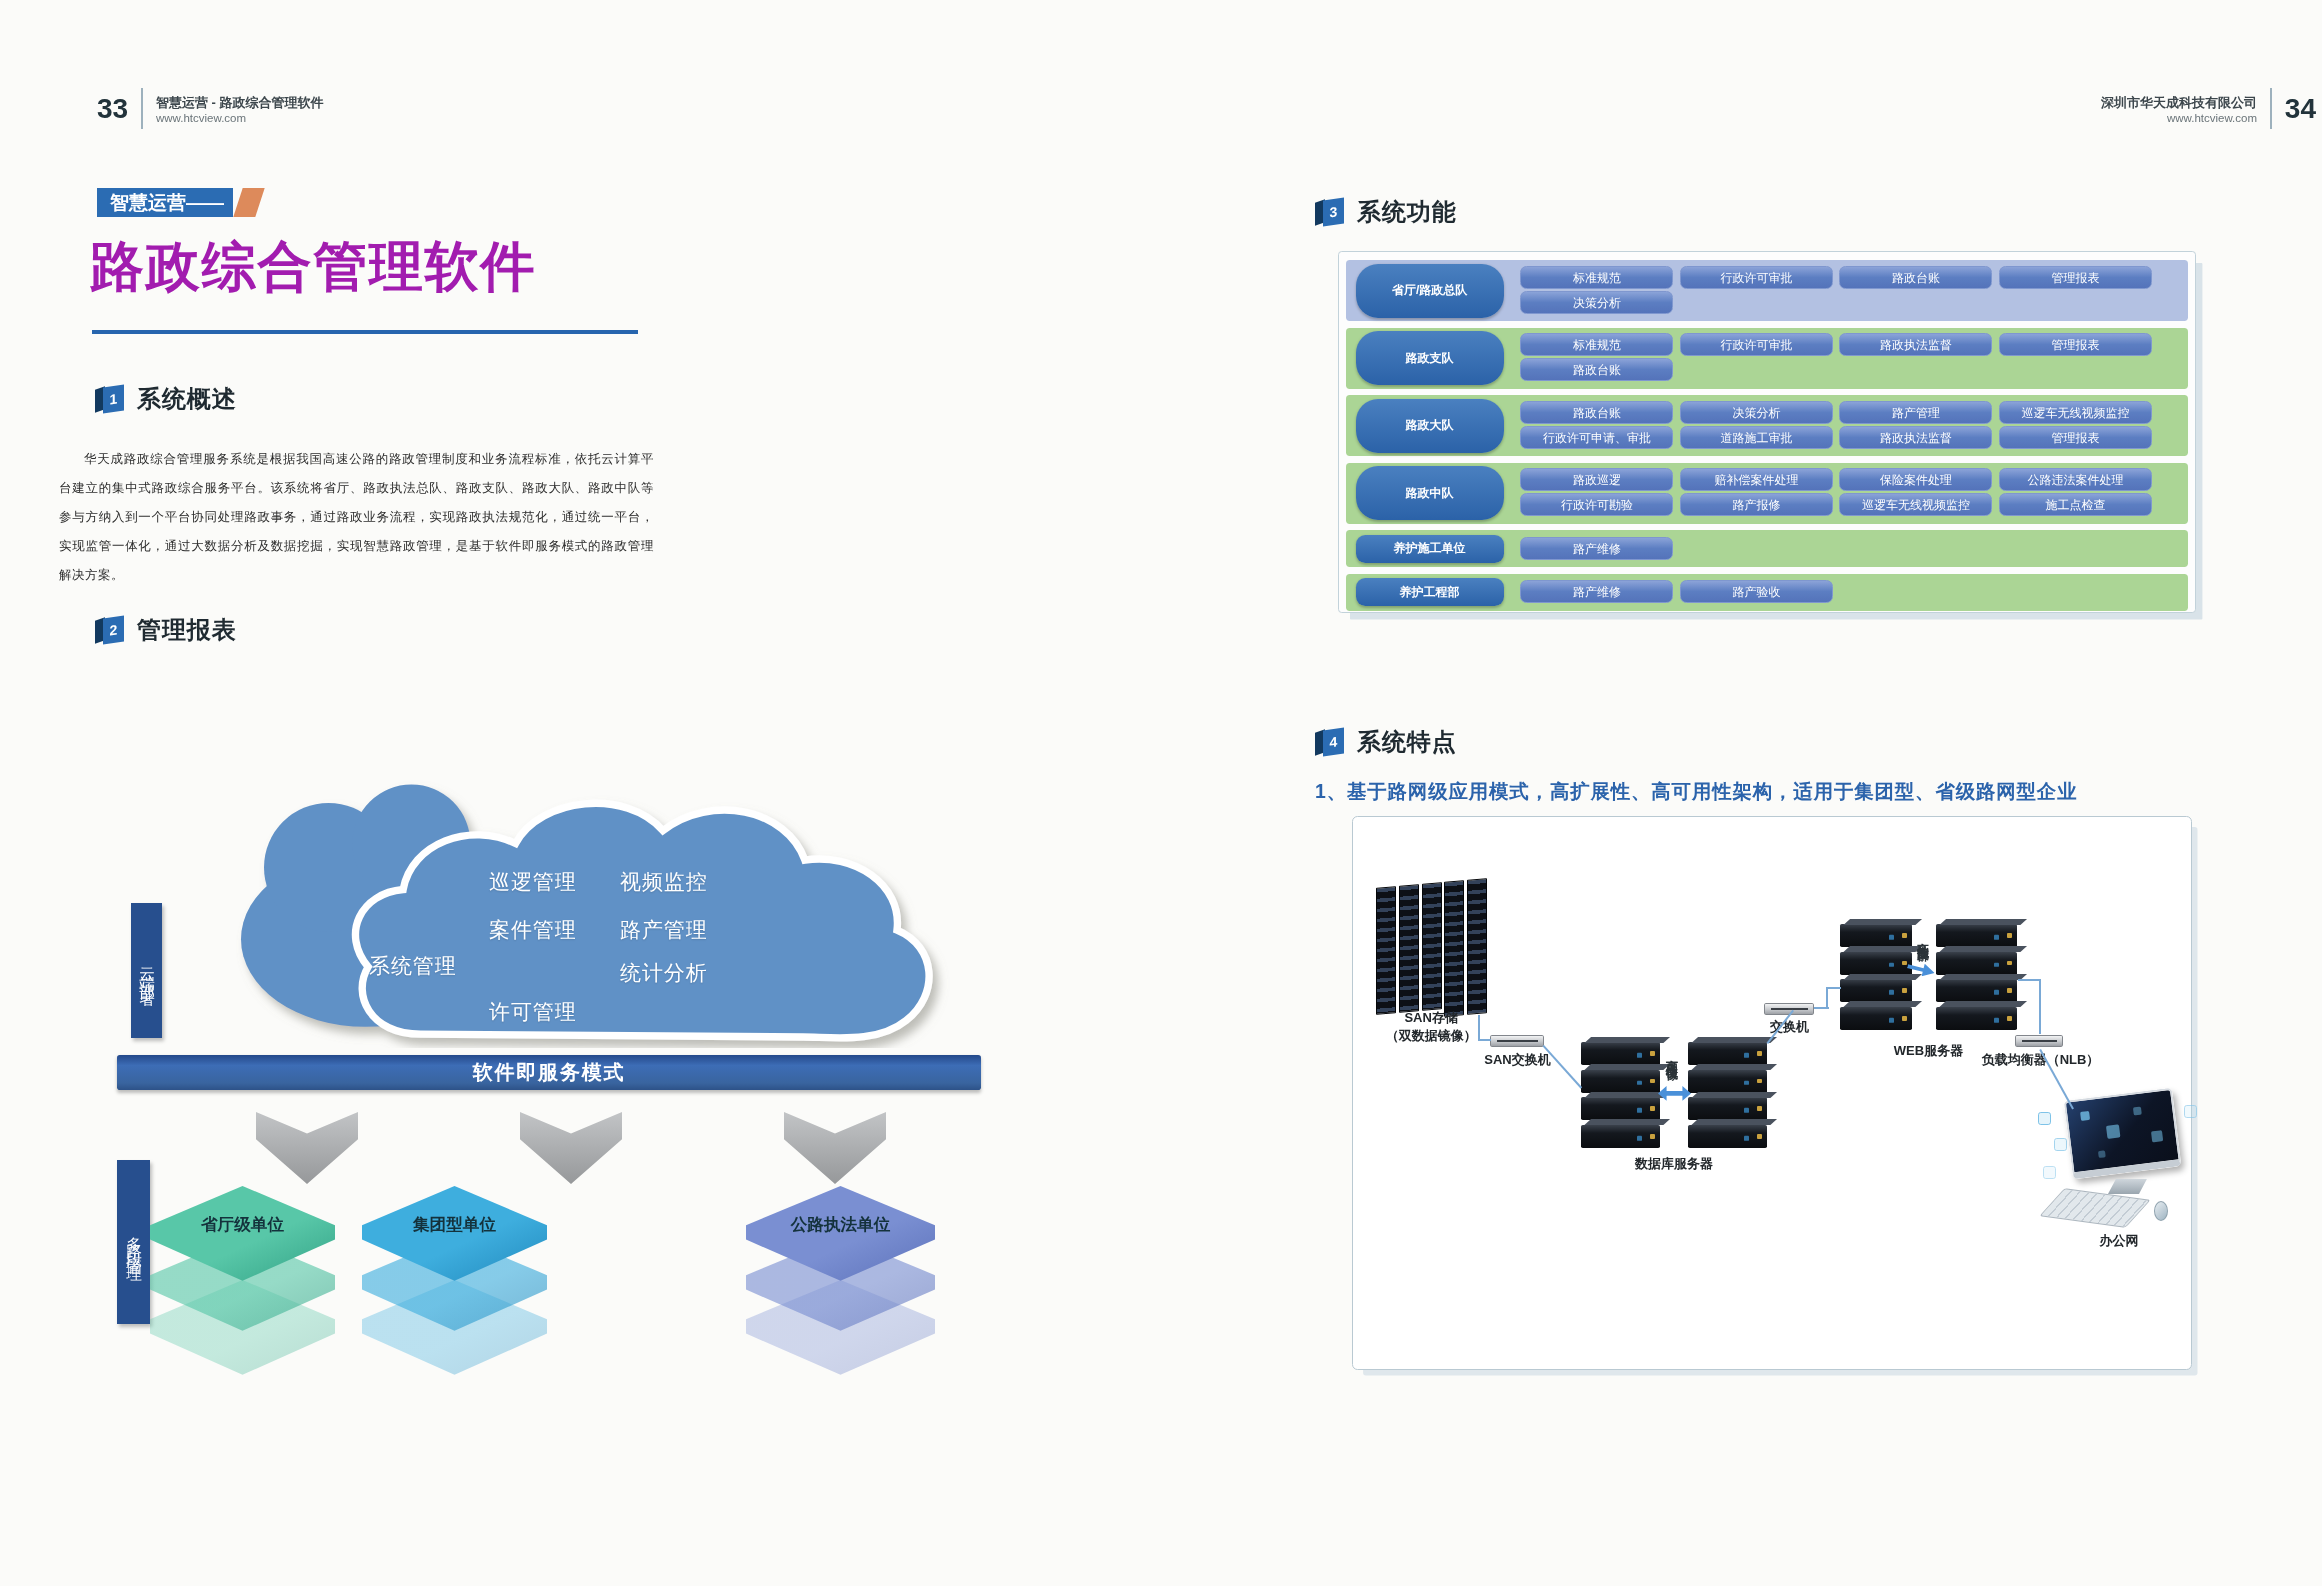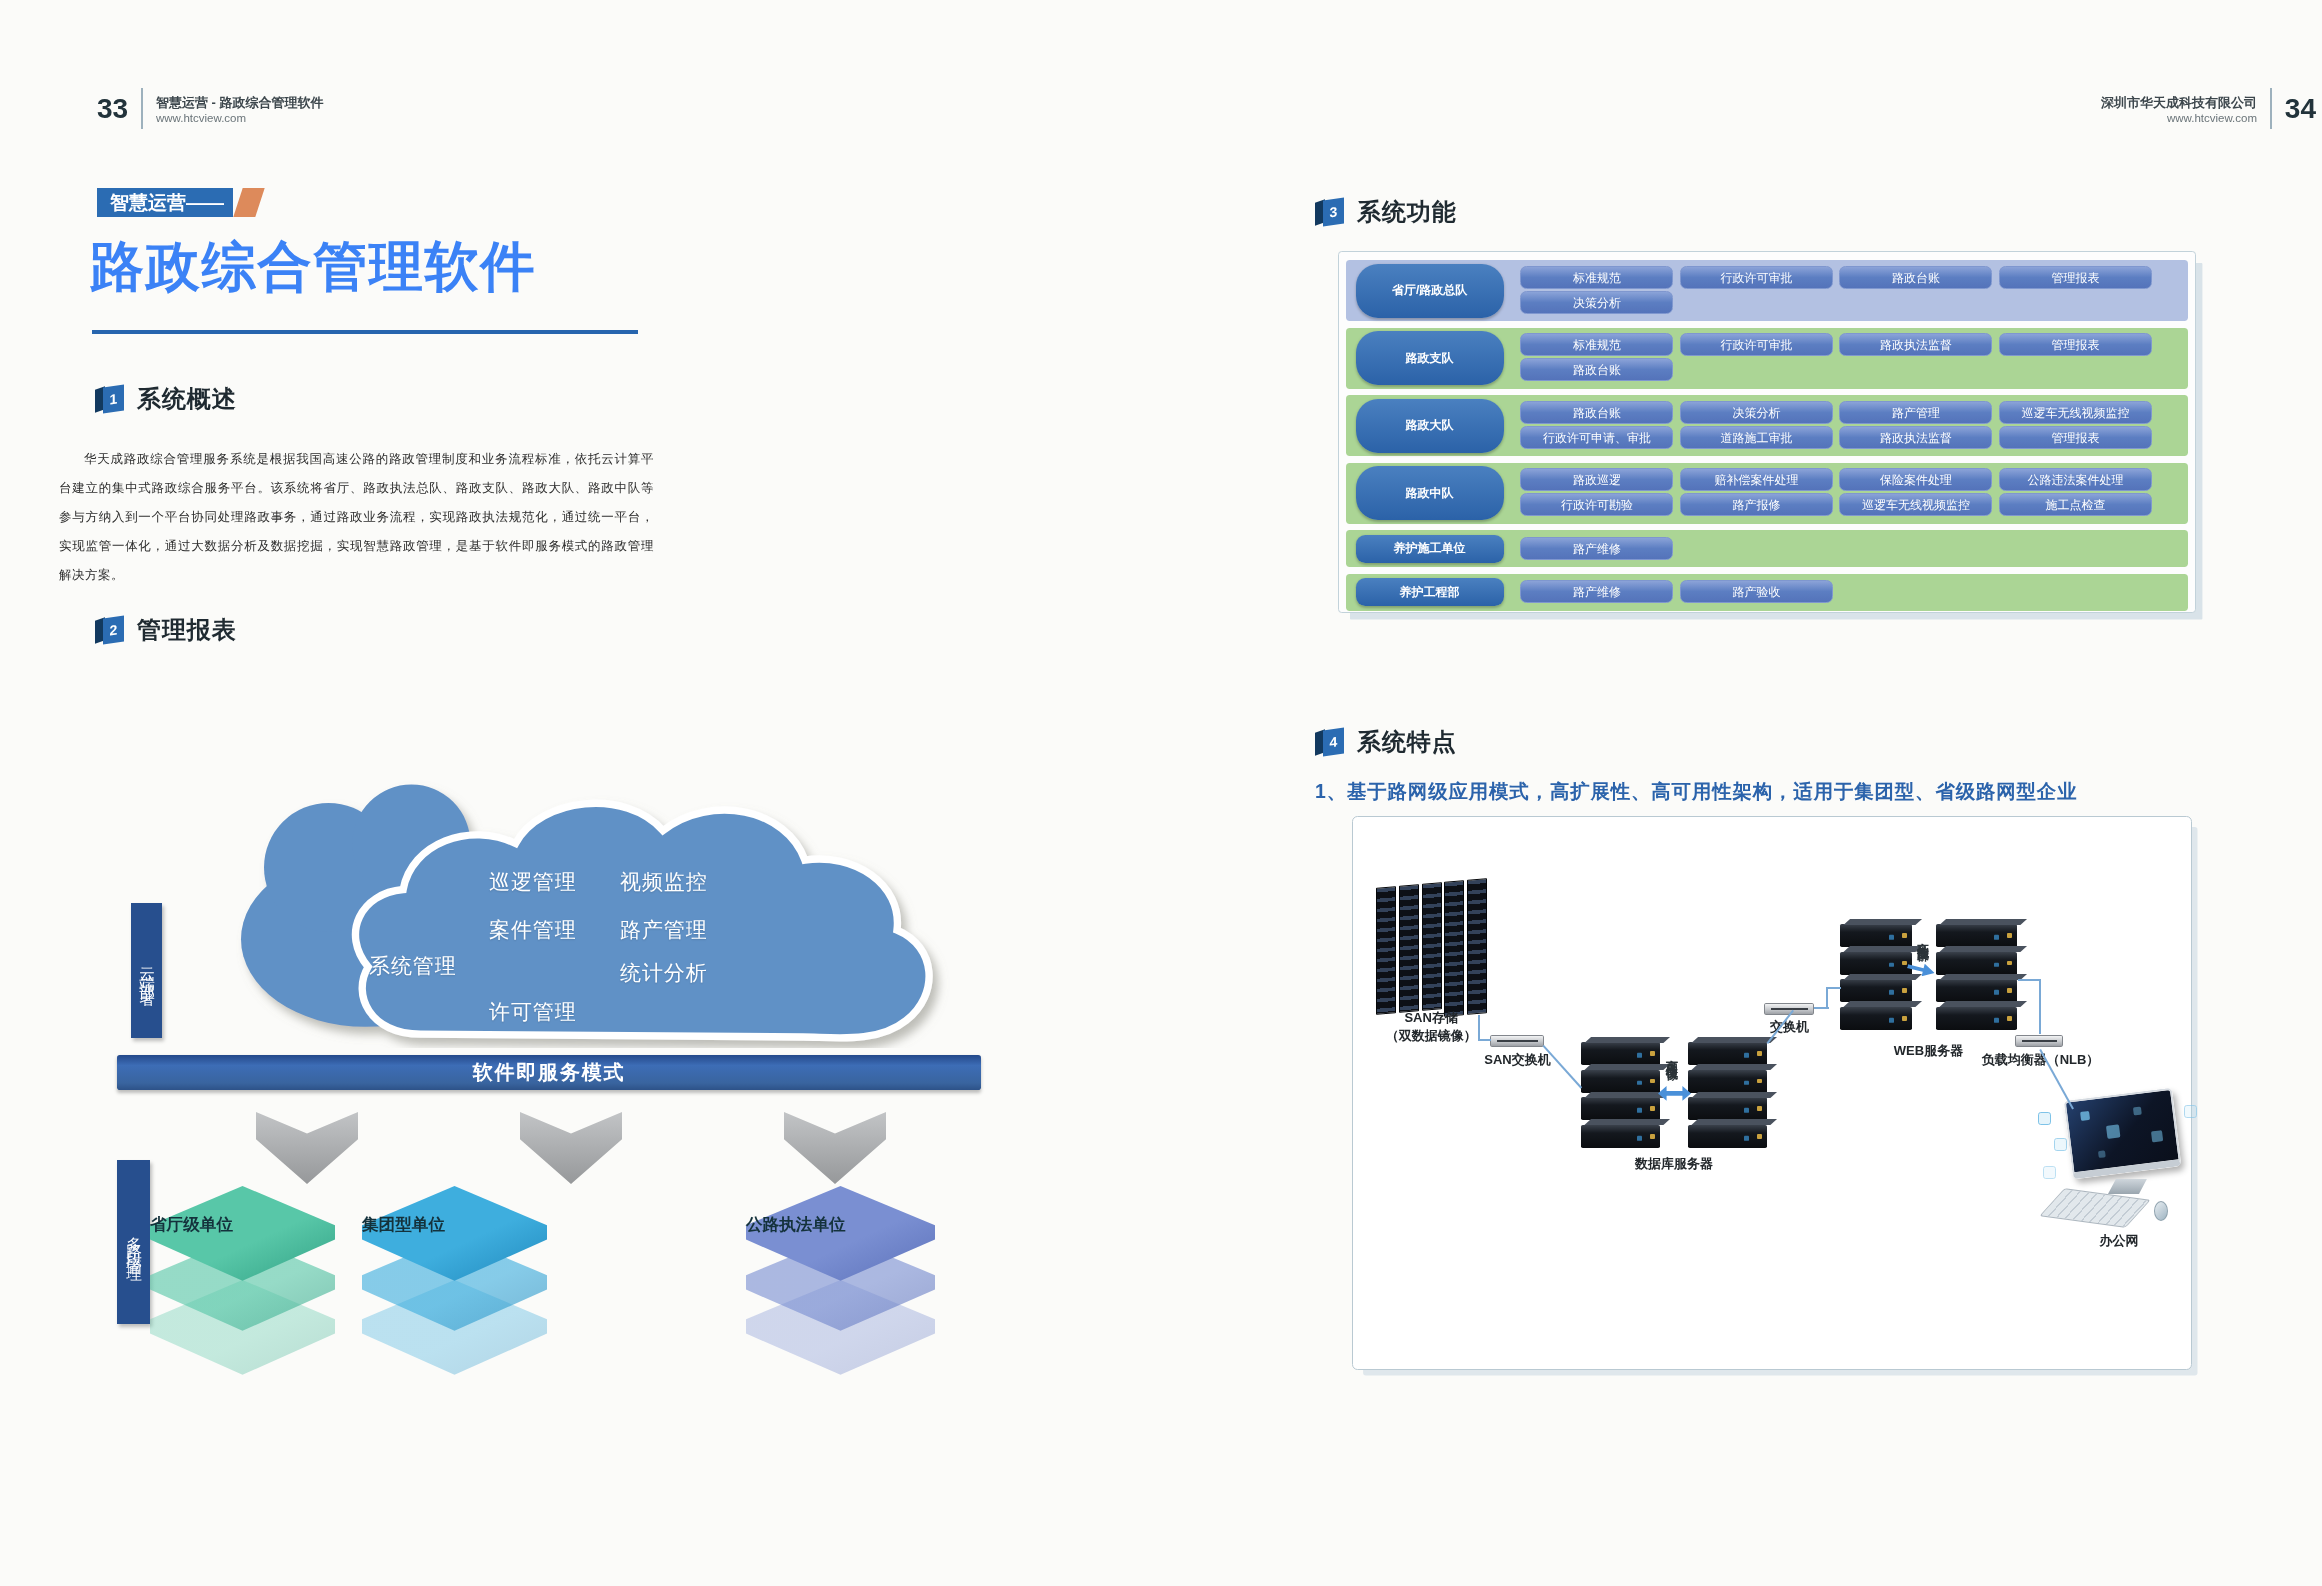--- a/index.html
+++ b/index.html
@@ -12,21 +12,21 @@
   .hdr-div { width:1.8px; height:41px; background:#9db1bd; }
   .hdr-lines { display:flex; flex-direction:column; justify-content:center; }
   .hdr-t1 { font-size:13px; color:#3c464c; font-weight:bold; }
   .hdr-t2 { font-size:11.5px; color:#6a7479; }
   .hdr-right .hdr-lines { text-align:right; }
 
   
   .badge { left:97px; top:188px; height:29px; display:flex; align-items:stretch; }
   .badge-blue { background:#2b6cb3; color:#fff; font-size:19px; font-weight:bold; display:flex; align-items:center; padding:0 9.2px 0 13px; }
   .badge-orange { width:22px; background:#dd8a5b; transform:skewX(-18deg); margin-left:4.6px; }
-  .main-title { left:90px; top:231px; font-size:54px; font-weight:bold; color:#3b82f6; letter-spacing:1.8px; }
+  .main-title { left:90px; top:231px; font-size:54px; font-weight:bold; color:#a21caf; letter-spacing:1.8px; }
   .title-rule { left:92px; top:330px; width:546px; height:3.7px; background:#2765ae; }
 
   
   .sec-head { display:flex; align-items:center; gap:12px; }
   .sec-icon { position:relative; width:30px; height:32px; flex:0 0 30px; }
   .sec-fold { position:absolute; left:0; top:4.6px; width:10px; height:23px; background:#12395f; transform:skewY(-20deg); }
   .sec-page { position:absolute; left:8.3px; top:2.8px; width:21px; height:26px; background:#2b6cb3; transform:skewY(-8deg); color:#fff; font-size:14px; font-weight:bold; display:flex; align-items:center; justify-content:center; }
   .sec-title { font-size:24px; font-weight:bold; color:#1f2a31; letter-spacing:0.9px; }
 
   
@@ -39,21 +39,21 @@
   .saas-bar { left:117px; top:1055px; width:864px; height:35px; background:linear-gradient(180deg,#24498a 0%,#3d6db6 30%,#39649f 80%,#2d5288 100%); border-radius:2.8px; display:flex; align-items:center; justify-content:center; color:#fff; font-size:20px; font-weight:bold; letter-spacing:1.8px; box-shadow:0 2.8px 3.7px rgba(0,0,0,.25); }
   .down-arrow { width:102px; height:72px; background:linear-gradient(180deg,#c2c4c6,#96989a); clip-path:polygon(0% 0%, 50% 30%, 100% 0%, 100% 38%, 50% 100%, 0% 38%); }
   .stack { width:185px; height:198px; }
   .layer { position:absolute; left:0; width:100%; height:103px; clip-path:polygon(50% 0%, 100% 38%, 100% 52%, 50% 92%, 0% 52%, 0% 38%); }
   .l1 { top:0; z-index:3; }
   .l2 { top:50px; z-index:2; opacity:.62; }
   .l3 { top:94px; z-index:1; opacity:.34; }
   .stack-green .layer { background:linear-gradient(155deg,#58c7a8 55%,#2f9e82); }
   .stack-blue  .layer { background:linear-gradient(155deg,#3eaede 55%,#1f86ba); }
   .stack-purple .layer{ background:linear-gradient(155deg,#7a8fd2 55%,#5a6fb8); }
-  .stack-label { position:absolute; z-index:4; top:28px; width:100%; font-size:16.6px; font-weight:bold; color:#14323c; }
+  .stack-label { position:absolute; z-index:4; top:28px; width:100%; text-align:center; font-size:16.6px; font-weight:bold; color:#14323c; }
 
   
   .fn-panel { left:1338px; top:251px; width:858px; height:362px; background:#fdfdfd; border:1.8px solid #c2d2da; border-radius:3.7px; box-shadow:9.2px 9.2px 0 -2.8px #d9e3e9; padding:8.3px 7.4px 0 7.4px; }
   .frow { position:relative; margin-bottom:6.5px; border-radius:3.7px; }
   .frow-lav { background:#b3c1e2; }
   .frow-grn { background:#abd595; }
   .frow-2l { height:61px; }
   .frow-1l { height:37px; }
   .org-btn { position:absolute; left:9.2px; top:50%; transform:translateY(-50%); width:148px; border-radius:9.2px; background:linear-gradient(180deg,#4a80c0,#2b62a8); color:#fff; font-size:12px; font-weight:bold; display:flex; align-items:center; justify-content:center; box-shadow:0 1.8px 2.8px rgba(0,0,0,.25); }
   .frow-2l .org-btn { height:54px;border-radius:22px; }

